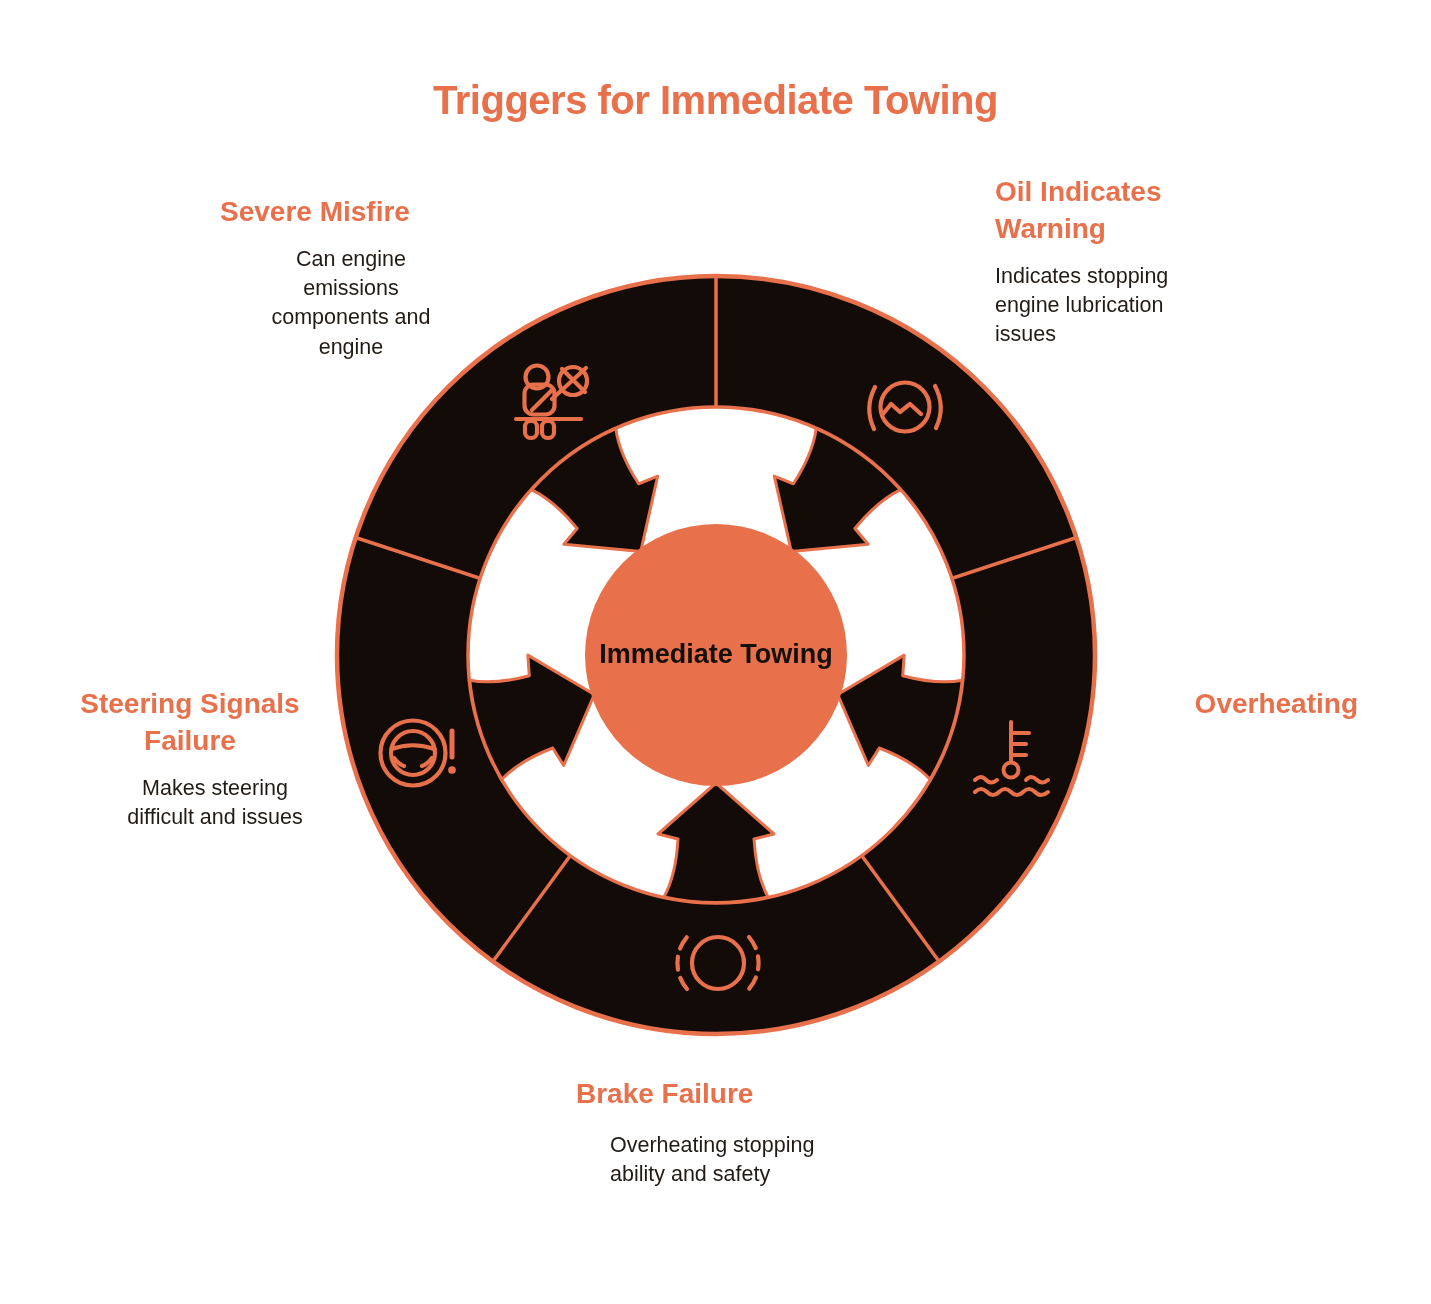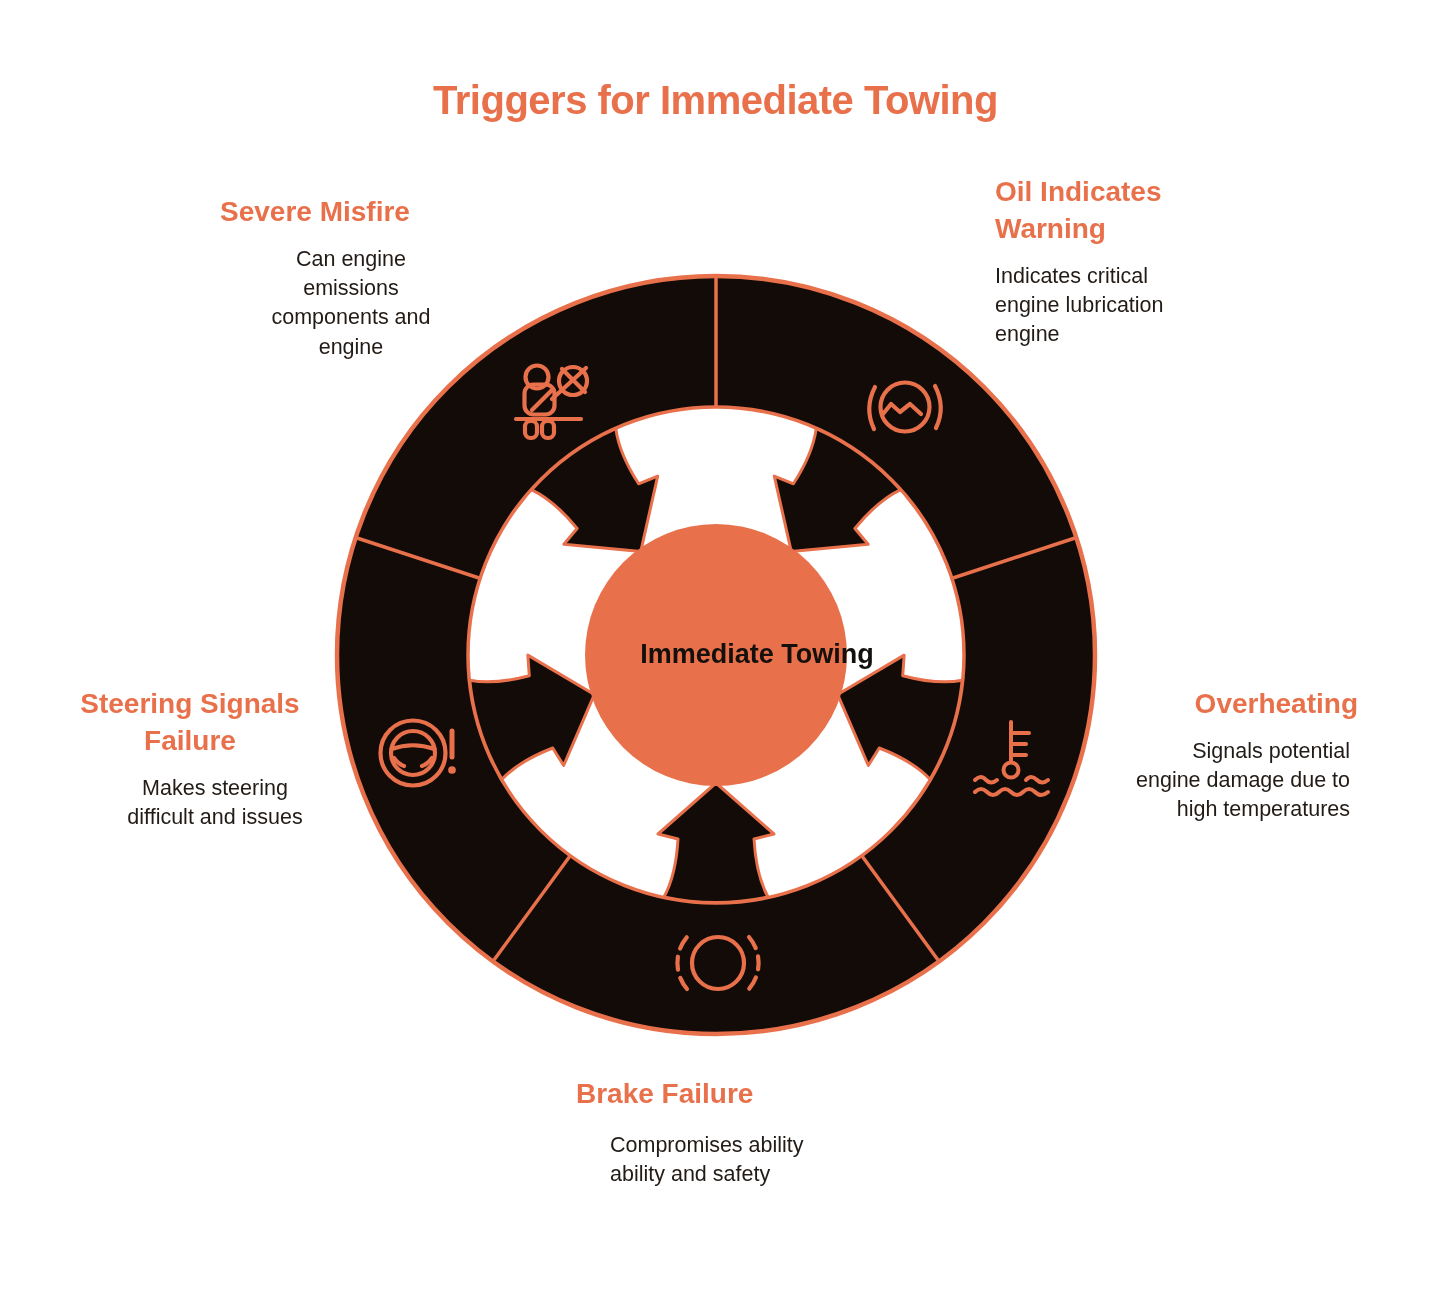--- a/index.html
+++ b/index.html
@@ -27,21 +27,21 @@
   #t-severe p{margin-left:auto;width:168px;}
   #t-oil{left:995px;top:174px;width:195px;}
   #t-overheat{left:1128px;top:686px;width:230px;text-align:right;}
   #t-overheat p{width:222px;}
   #t-steering{right:1126px;top:686px;width:230px;}
   #t-steering p{margin-left:auto;width:180px;}
   #t-brake{left:576px;top:1076px;width:280px;}
   #t-brake p{margin:18px auto 0 auto;width:212px;}
   .center-label{
     position:absolute;left:586px;top:639px;width:260px;text-align:center;
-    font-size:27px;font-weight:bold;color:#14100D;padding-left:41px;
+    font-size:27px;font-weight:bold;color:#14100D;
   }
 </style>
 </head>
 <body>
 
 <div id="stage">
 
   <svg id="wheel-svg" width="1431" height="1304" viewBox="0 0 1431 1304">
     <defs>
       <path id="inward-arrow" d="M 716 783 L 658 834 L 678 839 Q 676 875 664 897 A 248 248 0 0 0 768 897 Q 756 875 754 839 L 774 834 Z"></path>
@@ -120,31 +120,30 @@
 
   <div class="center-label">Immediate Towing</div>
 
   <div class="trigger t-right" id="t-severe">
     <h2>Severe Misfire</h2>
     <p>Can engine emissions components and engine</p>
   </div>
 
   <div class="trigger t-left" id="t-oil">
     <h2>Oil Indicates Warning</h2>
-    <p>Indicates critical engine lubrication engine</p>
+    <p>Indicates stopping engine lubrication issues</p>
   </div>
 
   <div class="trigger t-left" id="t-overheat">
     <h2>Overheating</h2>
-    <p>Signals potential engine damage due to high temperatures</p>
   </div>
 
   <div class="trigger t-center" id="t-brake">
     <h2>Brake Failure</h2>
-    <p>Compromises ability ability and safety</p>
+    <p>Overheating stopping ability and safety</p>
   </div>
 
   <div class="trigger t-right" id="t-steering">
     <h2>Steering Signals Failure</h2>
     <p>Makes steering difficult and issues</p>
   </div>
 
 </div>
 
 </body></html>

